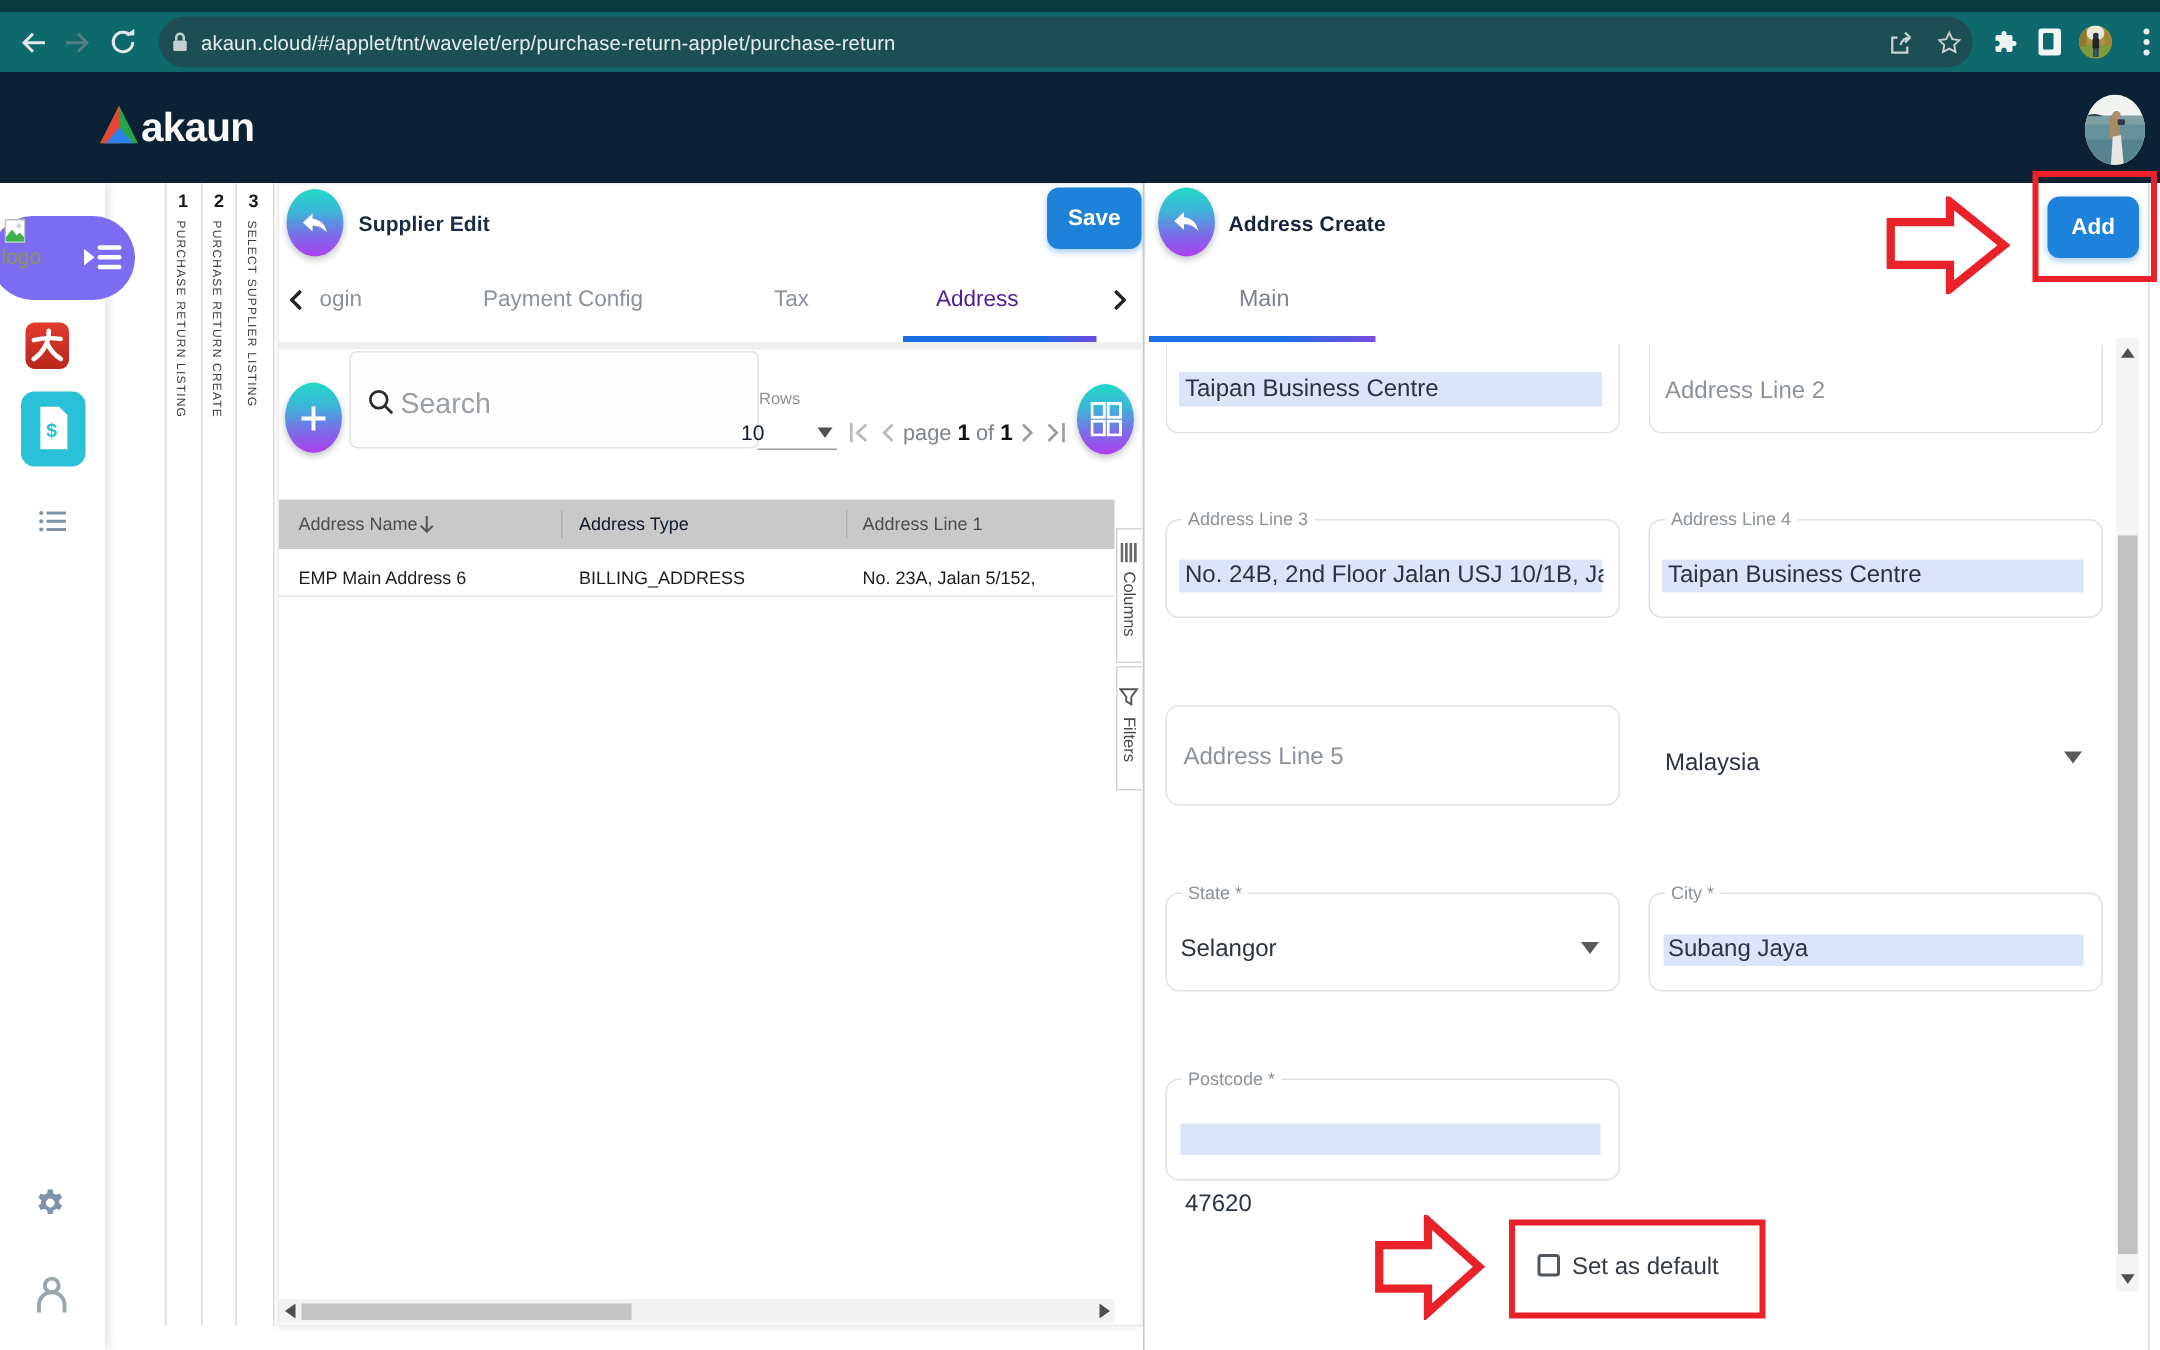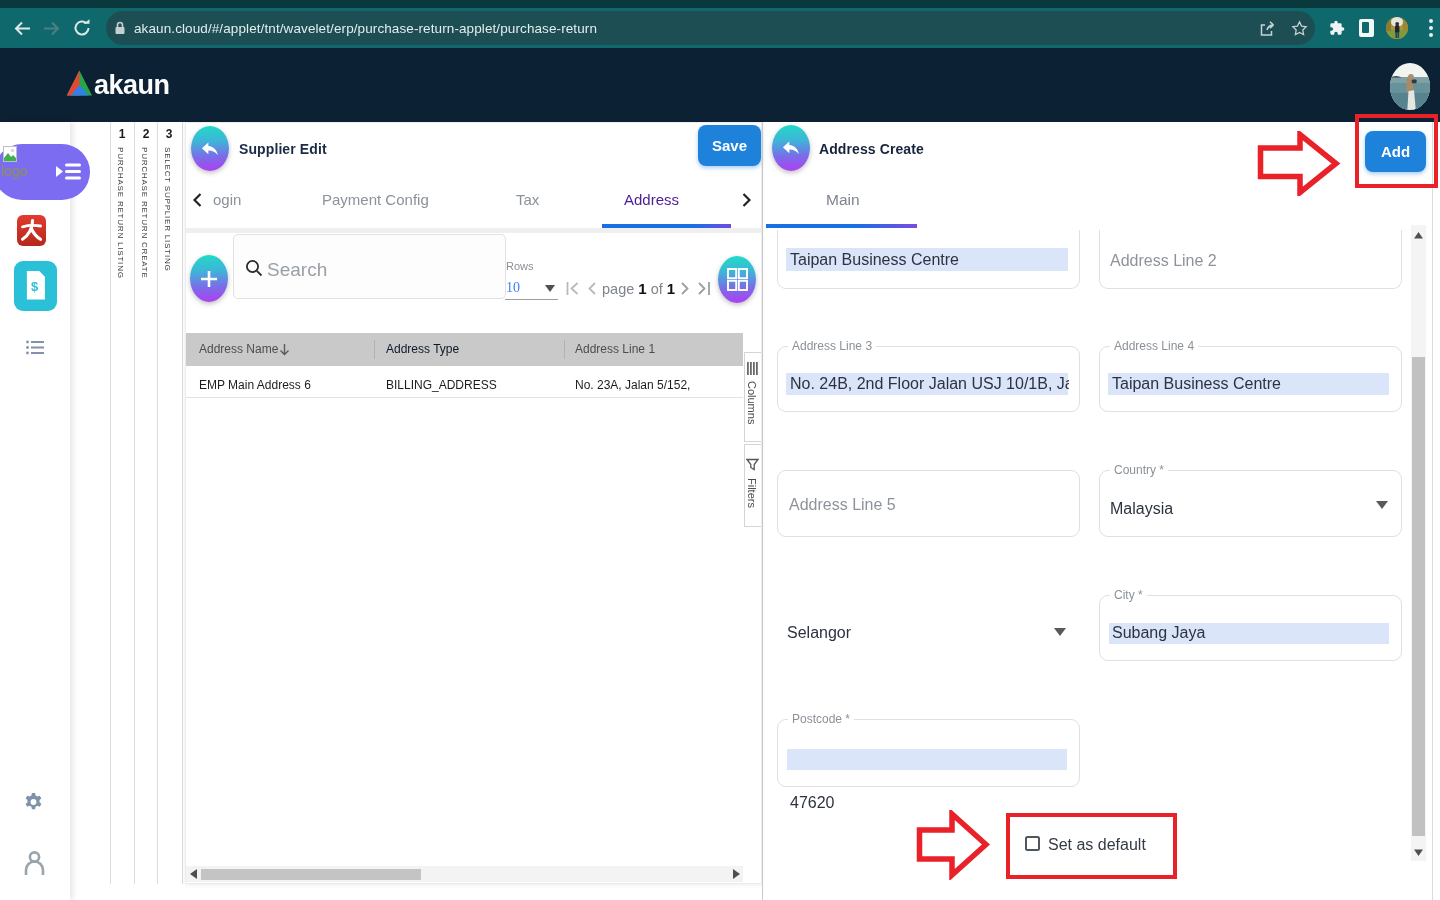--- a/index.html
+++ b/index.html
@@ -212,21 +212,21 @@
         <path d="M11 3 V19 M3 11 H19" stroke="#fff" stroke-width="2.6"></path>
       </svg>
   </div>
   <div class="abs" style="left:233px;top:234px;width:273px;height:65px;border:1.5px solid #e2e2e2;border-radius:5px;background:#fdfdfd;"></div>
   <svg class="abs" style="left:245px;top:259px;" width="18" height="18" viewBox="0 0 18 18">
     <circle cx="7.5" cy="7.5" r="5.6" stroke="#2b2b2b" stroke-width="1.8" fill="none"></circle>
     <path d="M11.8 11.8 L16.5 16.5" stroke="#2b2b2b" stroke-width="1.8"></path>
   </svg>
   <div class="abs" style="left:267px;top:259px;font-size:19px;color:#9aa0a6;">Search</div>
   <div class="abs" style="left:506px;top:260px;font-size:11px;color:#8a8f96;">Rows</div>
-  <div class="abs" style="left:506px;top:280px;font-size:14px;color:#3b82f6;font-family:Liberation Serif, serif;">10</div>
+  <div class="abs" style="left:494px;top:280px;font-size:14px;color:#0f172a;">10</div>
   <div class="caret" style="left:545px;top:285px;border-left-width:5.5px;border-right-width:5.5px;border-top-width:7px;border-top-color:#4f4f4f;"></div>
   <div class="abs" style="left:505px;top:299px;width:53px;height:1px;background:#9e9e9e;"></div>
   <svg class="abs" style="left:566px;top:282px;" width="14" height="13" viewBox="0 0 14 13">
       <path d="M1.5 0 V13 M11.5 1 L5.5 6.5 L11.5 12" stroke="#b6babf" stroke-width="1.8" fill="none"></path>
     </svg>
   <svg class="abs" style="left:588px;top:282px;" width="9" height="13" viewBox="0 0 9 13">
       <path d="M7 1 L1.5 6.5 L7 12" stroke="#b6babf" stroke-width="1.8" fill="none"></path>
     </svg>
   <div class="abs" style="left:602px;top:280px;font-size:14.5px;color:#7f858d;">page <b style="color:#111;font-size:15px;">1</b> of <b style="color:#111;font-size:15px;">1</b></div>
   <svg class="abs" style="left:680px;top:282px;" width="9" height="13" viewBox="0 0 9 13">
@@ -306,26 +306,26 @@
   <div class="hl" style="left:786px;top:373px;width:282px;height:22px;"></div>
   <div class="ftext" style="left:790px;top:375px;width:279px;overflow:hidden;">No. 24B, 2nd Floor Jalan USJ 10/1B, Jalan</div>
   <div class="field" style="left:1099px;top:346px;width:303px;height:66px;">
     <div class="flabel">Address Line 4</div>
   </div>
   <div class="hl" style="left:1108px;top:373px;width:281px;height:22px;"></div>
   <div class="ftext" style="left:1112px;top:375px;">Taipan Business Centre</div>
 
   <div class="field" style="left:777px;top:470px;width:303px;height:67px;"></div>
   <div class="fplace" style="left:789px;top:496px;">Address Line 5</div>
-  <div class="field" style="left:1099px;top:470px;width:303px;height:67px;">
-    <div class="flabel">Country *</div>
-  </div>
   <div class="ftext" style="left:1110px;top:500px;">Malaysia</div>
   <div class="caret" style="left:1376px;top:501px;"></div>
 
+  <div class="field" style="left:777px;top:595px;width:303px;height:66px;">
+    <div class="flabel">State *</div>
+  </div>
   <div class="ftext" style="left:787px;top:624px;">Selangor</div>
   <div class="caret" style="left:1054px;top:628px;"></div>
   <div class="field" style="left:1099px;top:595px;width:303px;height:66px;">
     <div class="flabel">City *</div>
   </div>
   <div class="hl" style="left:1109px;top:622.5px;width:280px;height:21.5px;"></div>
   <div class="ftext" style="left:1112px;top:624px;">Subang Jaya</div>
 
   <div class="field" style="left:777px;top:719px;width:303px;height:68px;">
     <div class="flabel">Postcode *</div>

